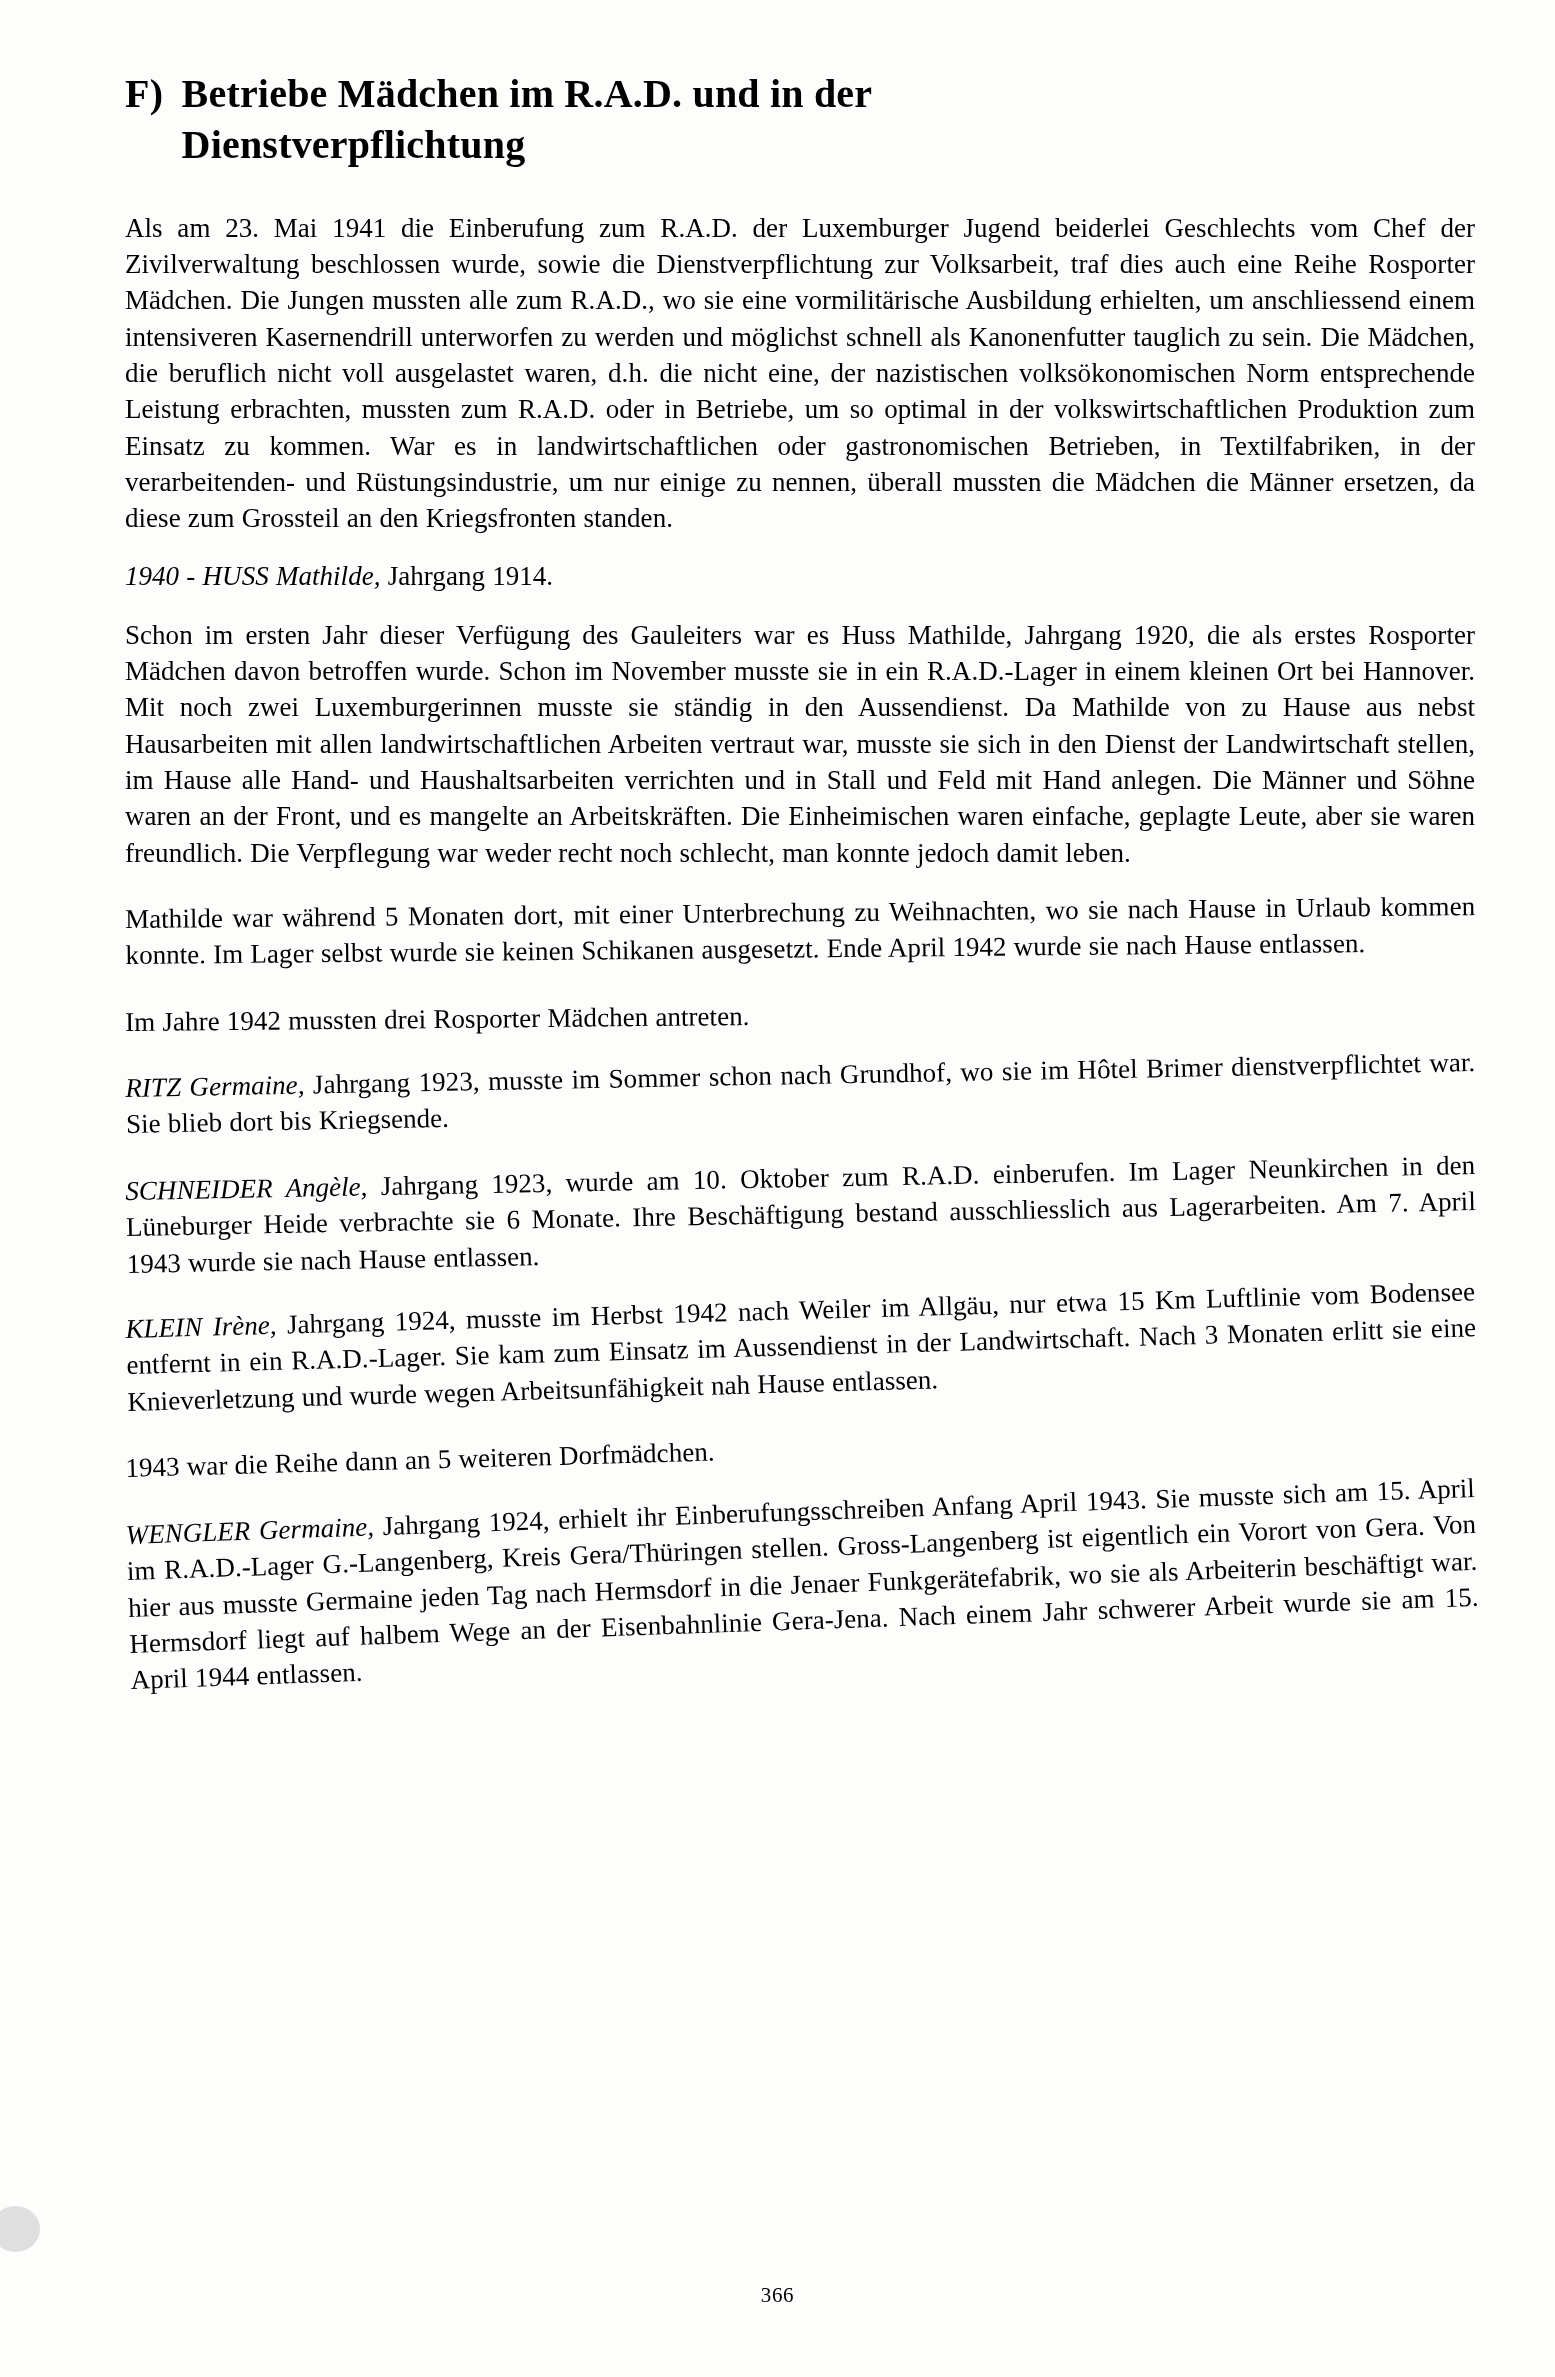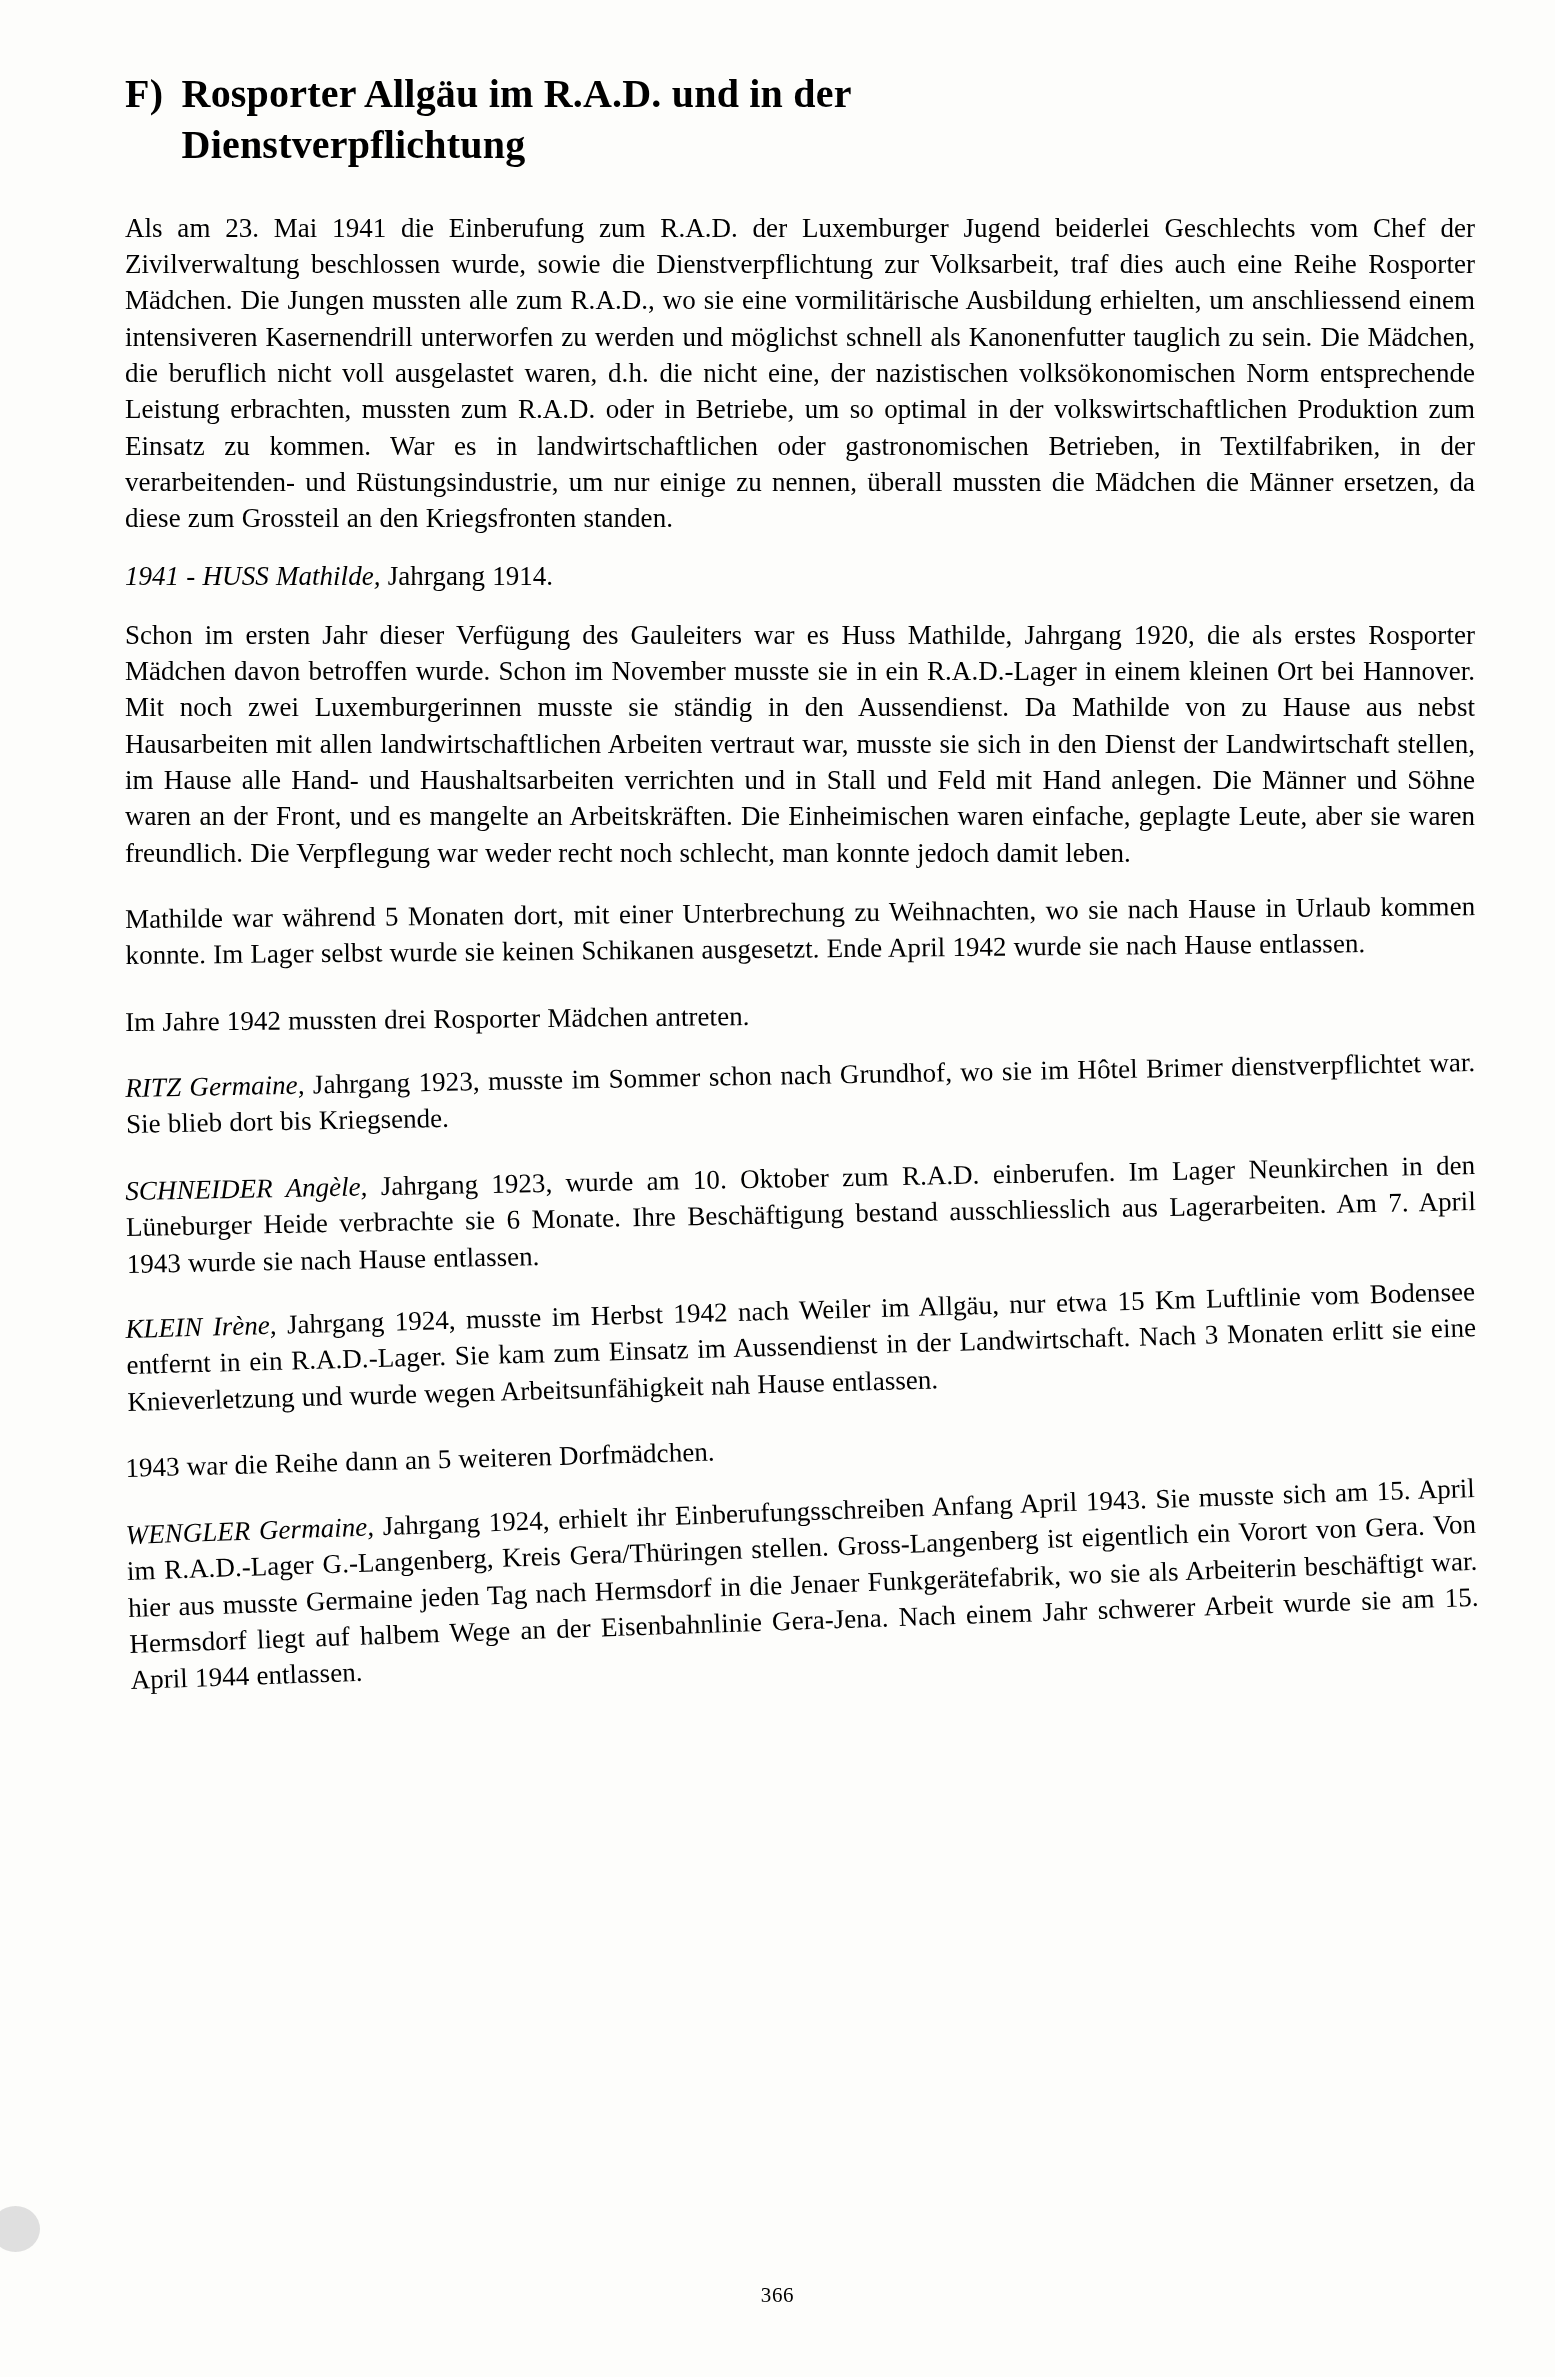--- a/index.html
+++ b/index.html
@@ -98,27 +98,27 @@
 </style>
 </head>
 <body>
 
 <div class="page">
 
   <div class="content">
 
     <div class="heading">
       <div class="heading-label">F)</div>
-      <div class="heading-text">Rosporter Allgäu im R.A.D. und in der Dienstverpflichtung</div>
+      <div class="heading-text">Betriebe Mädchen im R.A.D. und in der Dienstverpflichtung</div>
     </div>
 
     <p class="body">Als am 23. Mai 1941 die Einberufung zum R.A.D. der Luxemburger Jugend beiderlei Geschlechts vom Chef der Zivilverwaltung beschlossen wurde, sowie die Dienstverpflichtung zur Volksarbeit, traf dies auch eine Reihe Rosporter Mädchen. Die Jungen mussten alle zum R.A.D., wo sie eine vormilitärische Ausbildung erhielten, um anschliessend einem intensiveren Kasernendrill unterworfen zu werden und möglichst schnell als Kanonenfutter tauglich zu sein. Die Mädchen, die beruflich nicht voll ausgelastet waren, d.h. die nicht eine, der nazistischen volksökonomischen Norm entsprechende Leistung erbrachten, mussten zum R.A.D. oder in Betriebe, um so optimal in der volkswirtschaftlichen Produktion zum Einsatz zu kommen. War es in landwirtschaftlichen oder gastronomischen Betrieben, in Textilfabriken, in der verarbeitenden- und Rüstungsindustrie, um nur einige zu nennen, überall mussten die Mädchen die Männer ersetzen, da diese zum Grossteil an den Kriegsfronten standen.</p>
 
     <p class="body small-note">
-      <span class="namelead">1941 - HUSS Mathilde,</span><span> Jahrgang 1914.</span>
+      <span class="namelead">1940 - HUSS Mathilde,</span><span> Jahrgang 1914.</span>
     </p>
 
     <p class="body">Schon im ersten Jahr dieser Verfügung des Gauleiters war es Huss Mathilde, Jahrgang 1920, die als erstes Rosporter Mädchen davon betroffen wurde. Schon im November musste sie in ein R.A.D.-Lager in einem kleinen Ort bei Hannover. Mit noch zwei Luxemburgerinnen musste sie ständig in den Aussendienst. Da Mathilde von zu Hause aus nebst Hausarbeiten mit allen landwirtschaftlichen Arbeiten vertraut war, musste sie sich in den Dienst der Landwirtschaft stellen, im Hause alle Hand- und Haushaltsarbeiten verrichten und in Stall und Feld mit Hand anlegen. Die Männer und Söhne waren an der Front, und es mangelte an Arbeitskräften. Die Einheimischen waren einfache, geplagte Leute, aber sie waren freundlich. Die Verpflegung war weder recht noch schlecht, man konnte jedoch damit leben.</p>
 
     <p class="body gap-top skew1">Mathilde war während 5 Monaten dort, mit einer Unterbrechung zu Weihnachten, wo sie nach Hause in Urlaub kommen konnte. Im Lager selbst wurde sie keinen Schikanen ausgesetzt. Ende April 1942 wurde sie nach Hause entlassen.</p>
 
     <p class="body gap-top skew1">Im Jahre 1942 mussten drei Rosporter Mädchen antreten.</p>
 
     <p class="body gap-top skew2">
       <span class="namelead">RITZ Germaine,</span><span> Jahrgang 1923, musste im Sommer schon nach Grundhof, wo sie im Hôtel Brimer dienstverpflichtet war. Sie blieb dort bis Kriegsende.</span>

